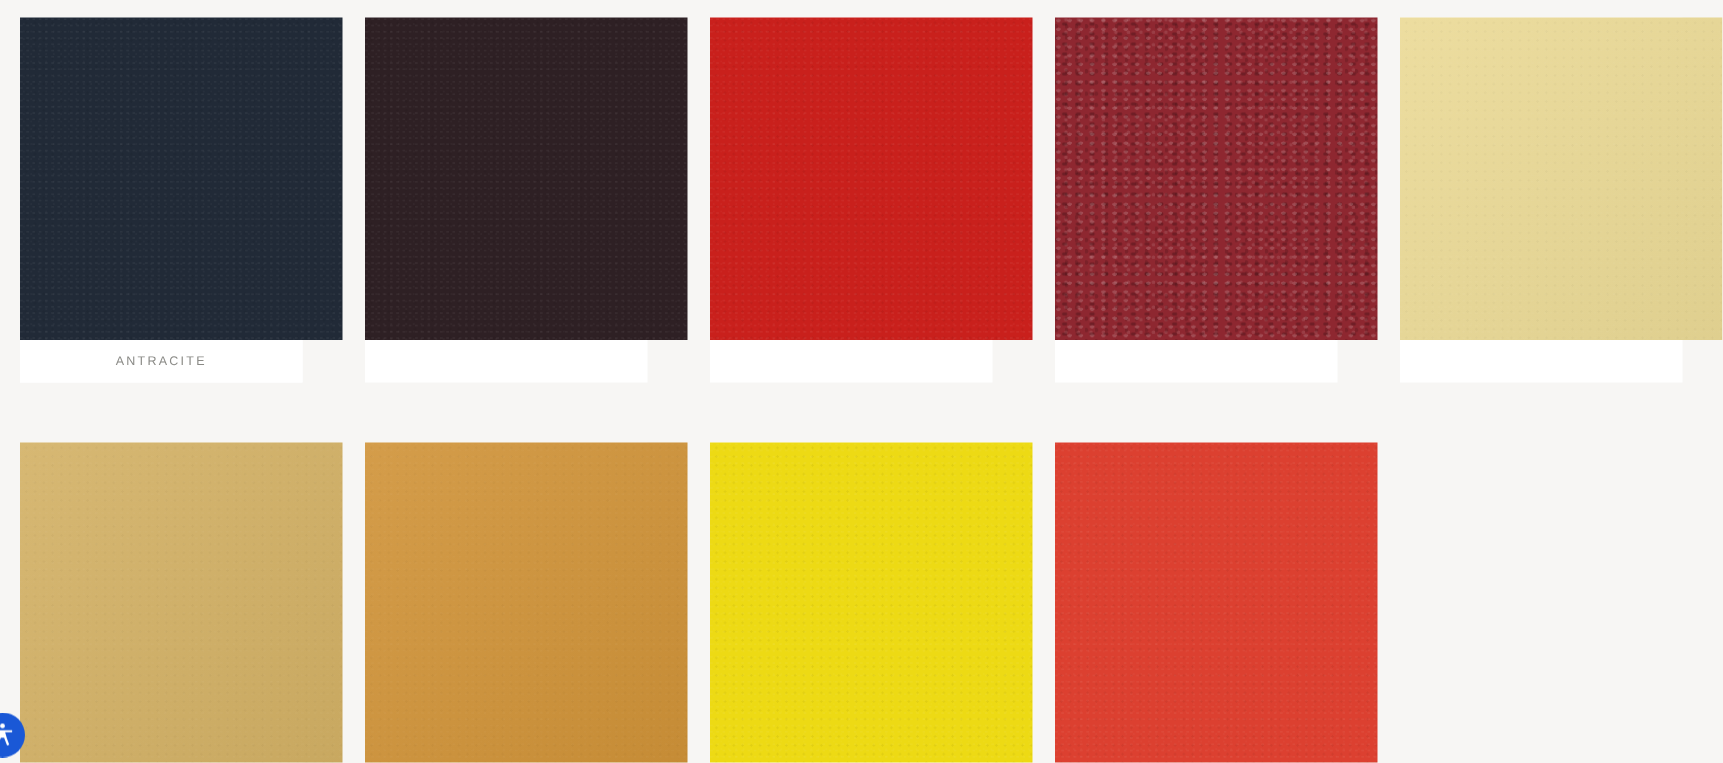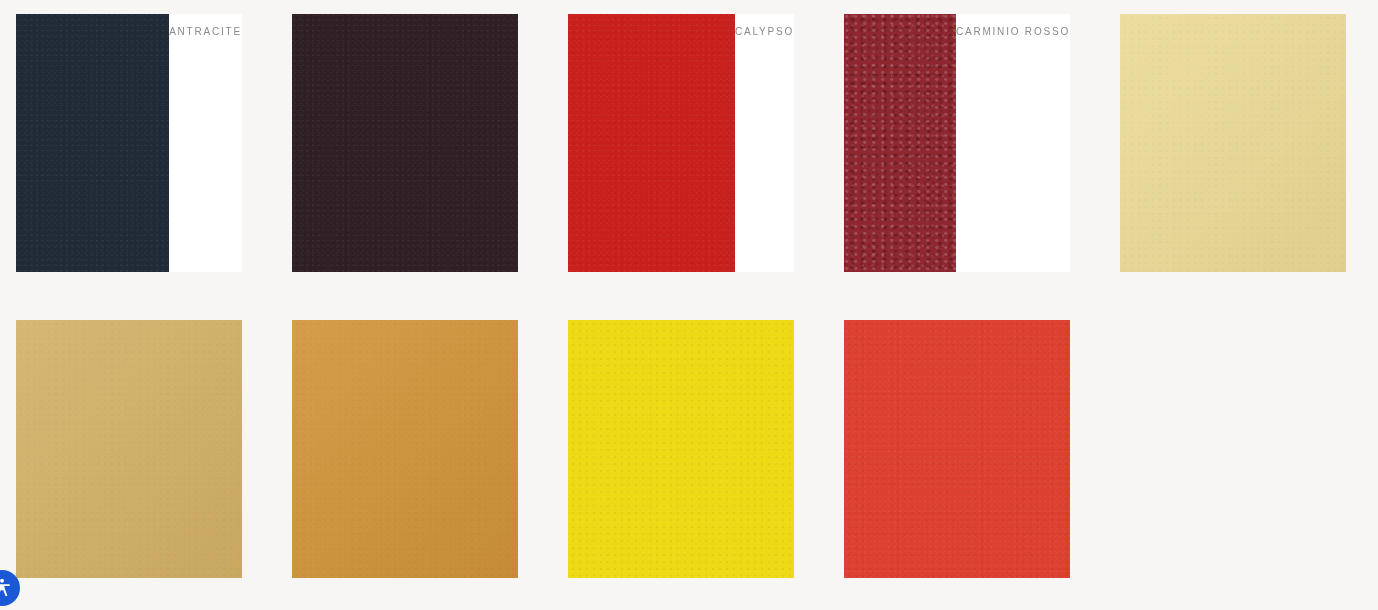--- a/index.html
+++ b/index.html
@@ -19,20 +19,21 @@
     display: grid;
     grid-template-columns: repeat(5, 258px);
     column-gap: 18px;
     row-gap: 48px;
   }
 
   .swatch-card {
     width: 226px;
     background: #ffffff;
     display: flex;
+    flex-direction: column;
     cursor: pointer;
   }
 
   .swatch-chip {
     width: 258px;
     height: 258px;
     position: relative;
     overflow: hidden;
   }
 
@@ -102,29 +103,23 @@
       <div class="swatch-chip" style="background: rgb(33, 42, 55);"></div>
       <div class="swatch-label-band">
         <span class="swatch-label">ANTRACITE</span>
       </div>
     </div>
     <div class="swatch-card">
       <div class="swatch-chip" style="background: rgb(46, 32, 36);"></div>
     </div>
     <div class="swatch-card">
       <div class="swatch-chip" style="background: rgb(201, 32, 28);"></div>
-      <div class="swatch-label-band">
-        <span class="swatch-label">CALYPSO</span>
-      </div>
     </div>
     <div class="swatch-card">
       <div class="swatch-chip grain-heavy" style="background: rgb(142, 39, 48);"></div>
-      <div class="swatch-label-band">
-        <span class="swatch-label">CARMINIO ROSSO</span>
-      </div>
     </div>
     <div class="swatch-card">
       <div class="swatch-chip grain-soft" style="background: linear-gradient(135deg, rgba(255, 255, 255, 0.09), rgba(0, 0, 0, 0.05)) rgb(235, 218, 150);"></div>
     </div>
     <div class="swatch-card">
       <div class="swatch-chip grain-soft" style="background: linear-gradient(135deg, rgba(255, 255, 255, 0.09), rgba(0, 0, 0, 0.05)) rgb(211, 177, 101);"></div>
     </div>
     <div class="swatch-card">
       <div class="swatch-chip grain-soft" style="background: linear-gradient(135deg, rgba(255, 255, 255, 0.09), rgba(0, 0, 0, 0.05)) rgb(208, 147, 56);"></div>
     </div>

